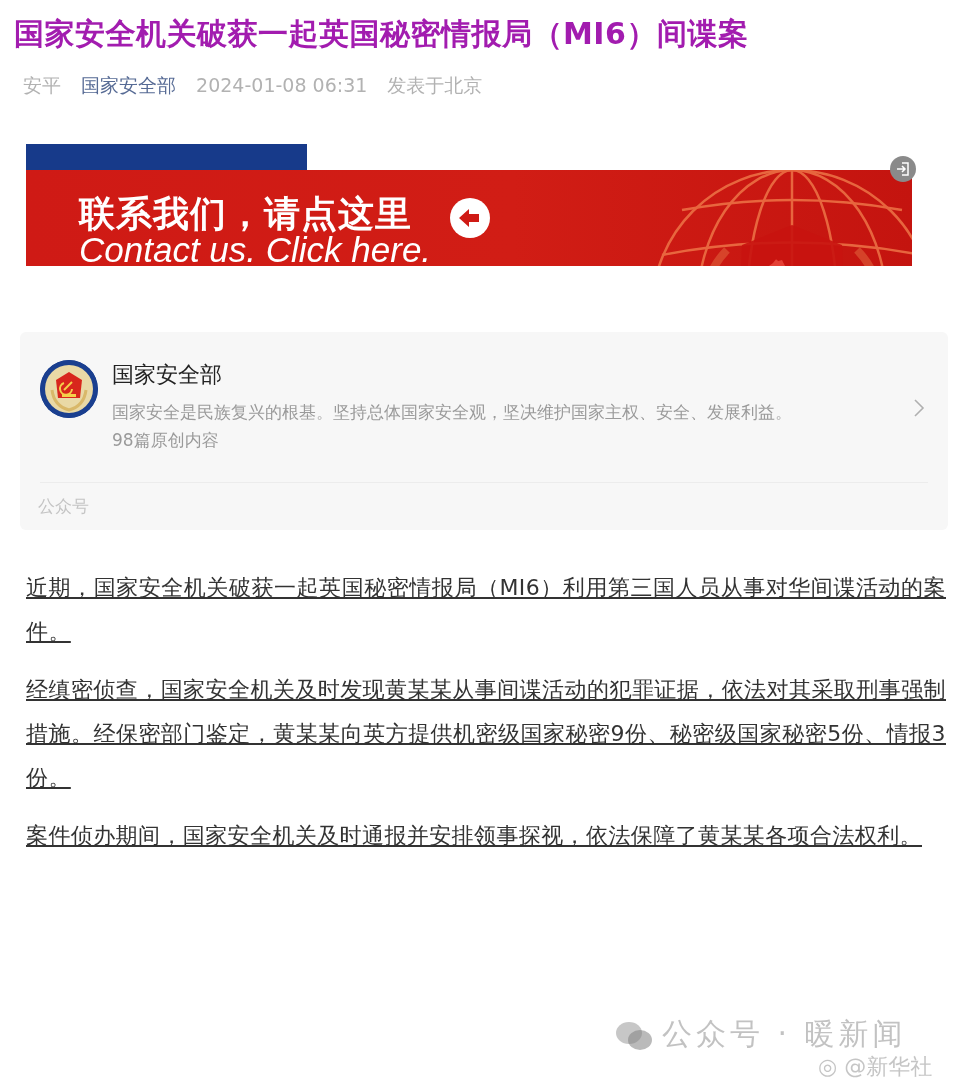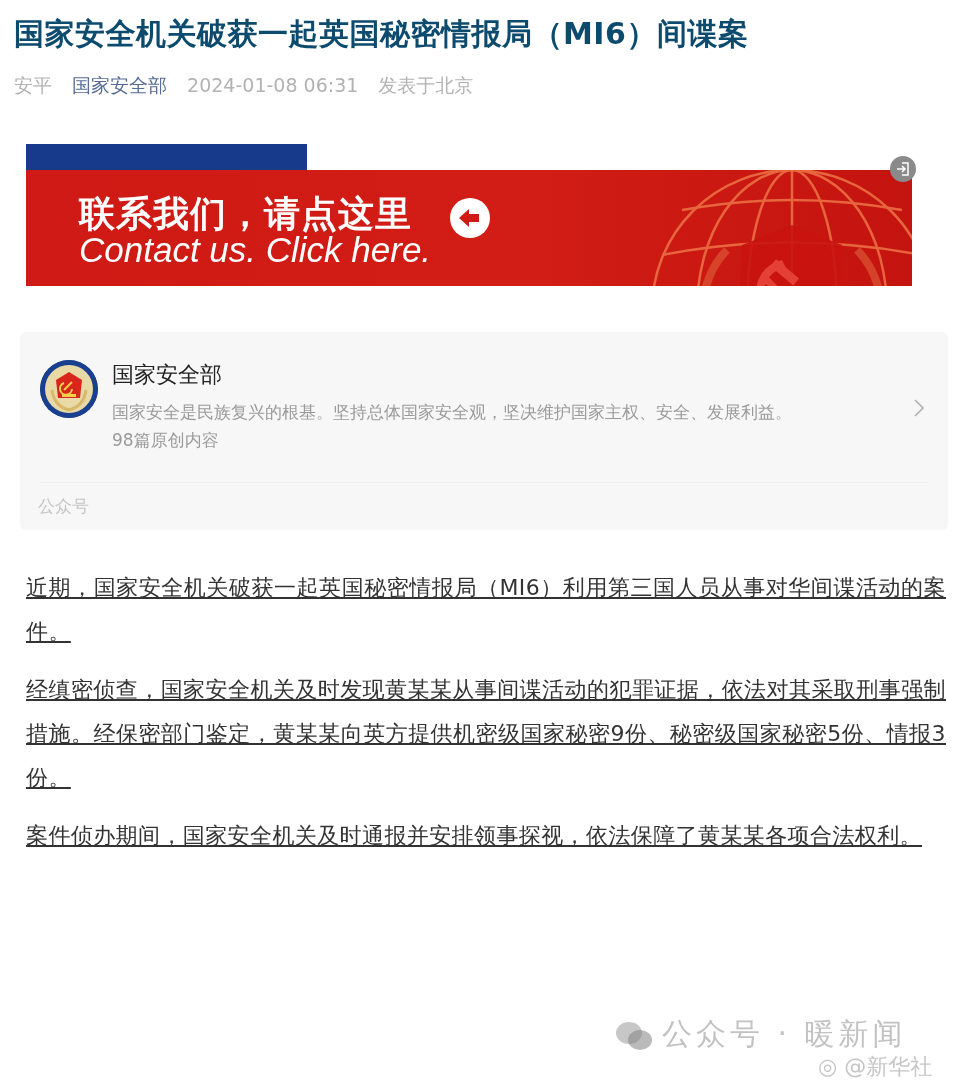--- a/index.html
+++ b/index.html
@@ -1,42 +1,42 @@
 <!DOCTYPE html>
 <html><head>
 <meta charset="utf-8">
 <style>
   * { box-sizing: border-box; margin: 0; padding: 0; }
   html, body { width: 960px; height: 1086px; background: #ffffff; overflow: hidden; }
   body { font-family: "DejaVu Sans", "Liberation Sans", sans-serif; color: #222; position: relative; }
 
   .title {
     position: absolute; left: 14px; top: 12px;
-    font-size: 30px; color: #0c4a6e; letter-spacing: 0.5px; line-height: 44px;
+    font-size: 30px; color: #a21caf; letter-spacing: 0.5px; line-height: 44px;
     white-space: nowrap;
   }
   .meta {
-    position: absolute; left: 14px; top: 70px;
+    position: absolute; left: 23px; top: 70px;
     font-size: 19px; line-height: 30px; white-space: nowrap; color: #b2b2b2; text-align: right;
   }
   .meta span { margin-right: 14px; }
   .meta .author { color: #b2b2b2; }
   .meta .account { color: #576b95; }
   .meta .date { color: #b2b2b2; }
   .meta .loc { color: #b2b2b2; }
 
   .banner {
     position: absolute; left: 26px; top: 144px; width: 886px; height: 155px;
     cursor: pointer;
   }
   .banner .bluebar {
     position: absolute; left: 0; top: 0; width: 281px; height: 26px; background: #173a8a;
   }
   .banner .redbody {
-    position: absolute; left: 0; top: 26px; width: 886px; height: 116px;
+    position: absolute; left: 0; top: 26px; width: 886px; height: 96px;
     background: linear-gradient(90deg, #cf1a15 0%, #d11d15 55%, #c4140f 100%);
     overflow: hidden;
   }
   .banner .cn {
     position: absolute; left: 53px; top: 20px; font-size: 36px; font-weight: bold;
     color: #fff; white-space: nowrap; letter-spacing: 1px;
   }
   .banner .en {
     position: absolute; left: 53px; top: 60px; font-size: 35px; color: #fff;
     white-space: nowrap; font-family: "Liberation Sans", sans-serif; font-style: italic;

